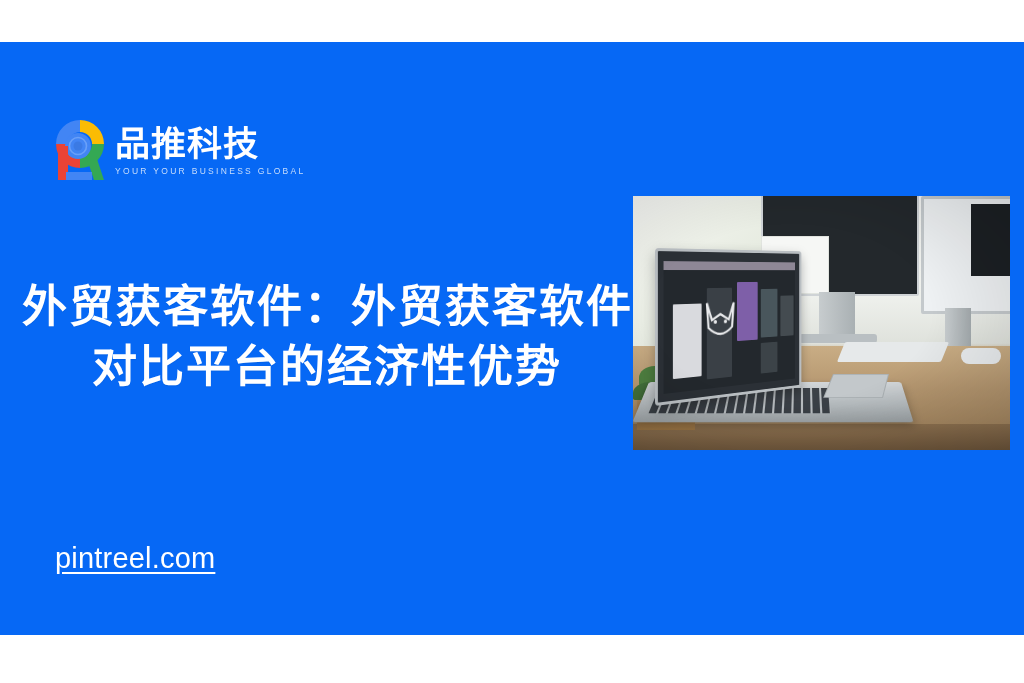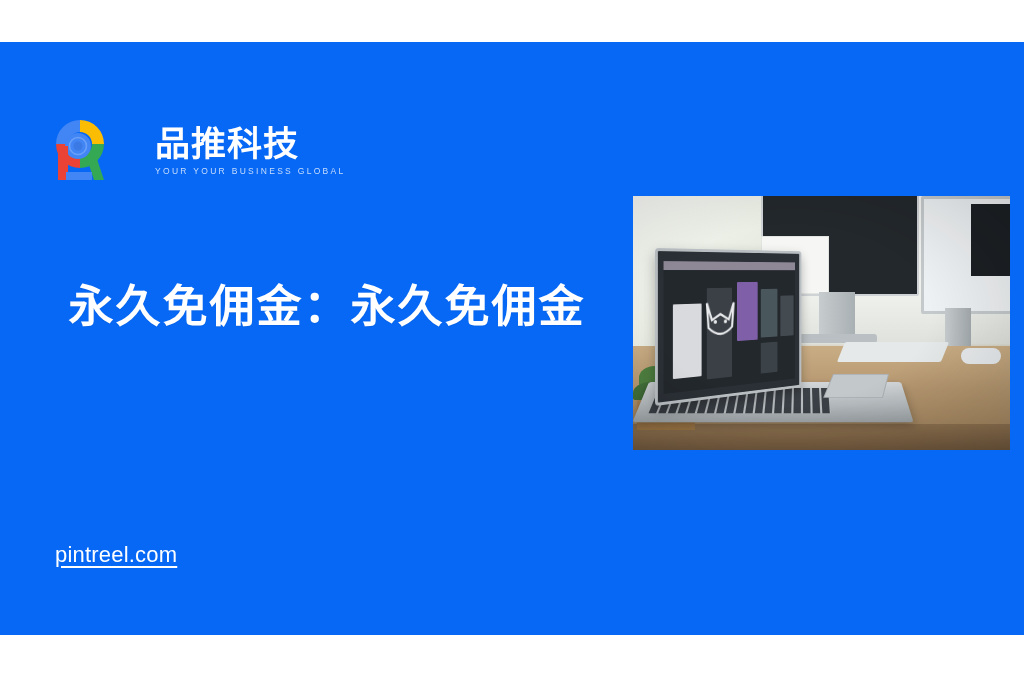--- a/index.html
+++ b/index.html
@@ -49,21 +49,20 @@
     height: 68px;
     flex: 0 0 auto;
   }
   .logo-mark svg { display: block; }
 
   .logo-text {
     display: flex;
     flex-direction: column;
     justify-content: center;
     padding-top: 3px;
-    margin-left: 40px;
   }
   .logo-cn {
     font-family: "DejaVu Sans", "Liberation Sans", sans-serif;
     font-size: 35px;
     line-height: 1.02;
     font-weight: 700;
     color: #ffffff;
     letter-spacing: 1px;
     white-space: nowrap;
   }
@@ -93,21 +92,21 @@
     text-shadow: 0 1px 1px rgba(0,0,0,0.06);
   }
   .headline .line { display: block; white-space: nowrap; }
 
   
   .site-url {
     position: absolute;
     left: 55px;
     top: 500px;            
     font-family: "Liberation Sans", sans-serif;
-    font-size: 22px;
+    font-size: 29px;
     color: #ffffff;
     text-decoration: underline;
     text-underline-offset: 4px;
     letter-spacing: 0.2px;
   }
 
   
   .photo-frame {
     position: absolute;
     left: 633px;
@@ -324,21 +323,22 @@
           <rect x="14" y="56" width="26" height="8" fill="#4285f4"></rect>
         </svg>
       </div>
       <div class="logo-text">
         <div class="logo-cn">品推科技</div>
         <div class="logo-tagline">YOUR YOUR BUSINESS GLOBAL</div>
       </div>
     </div>
 
     <h1 class="headline">
-      <span class="line">永久免佣金：永久免佣金</span>
+      <span class="line">外贸获客软件：外贸获客软件</span>
+      <span class="line">对比平台的经济性优势</span>
     </h1>
 
     <a class="site-url" href="#">pintreel.com</a>
 
     <div class="photo-frame">
       <div class="photo" aria-label="桌面工作区：打开的 MacBook 笔记本电脑、后方的 iMac 显示器、绿植与木质桌面">
         <div class="ph-window"></div>
 
         <div class="ph-code">
           <i style="top:8px"></i>

